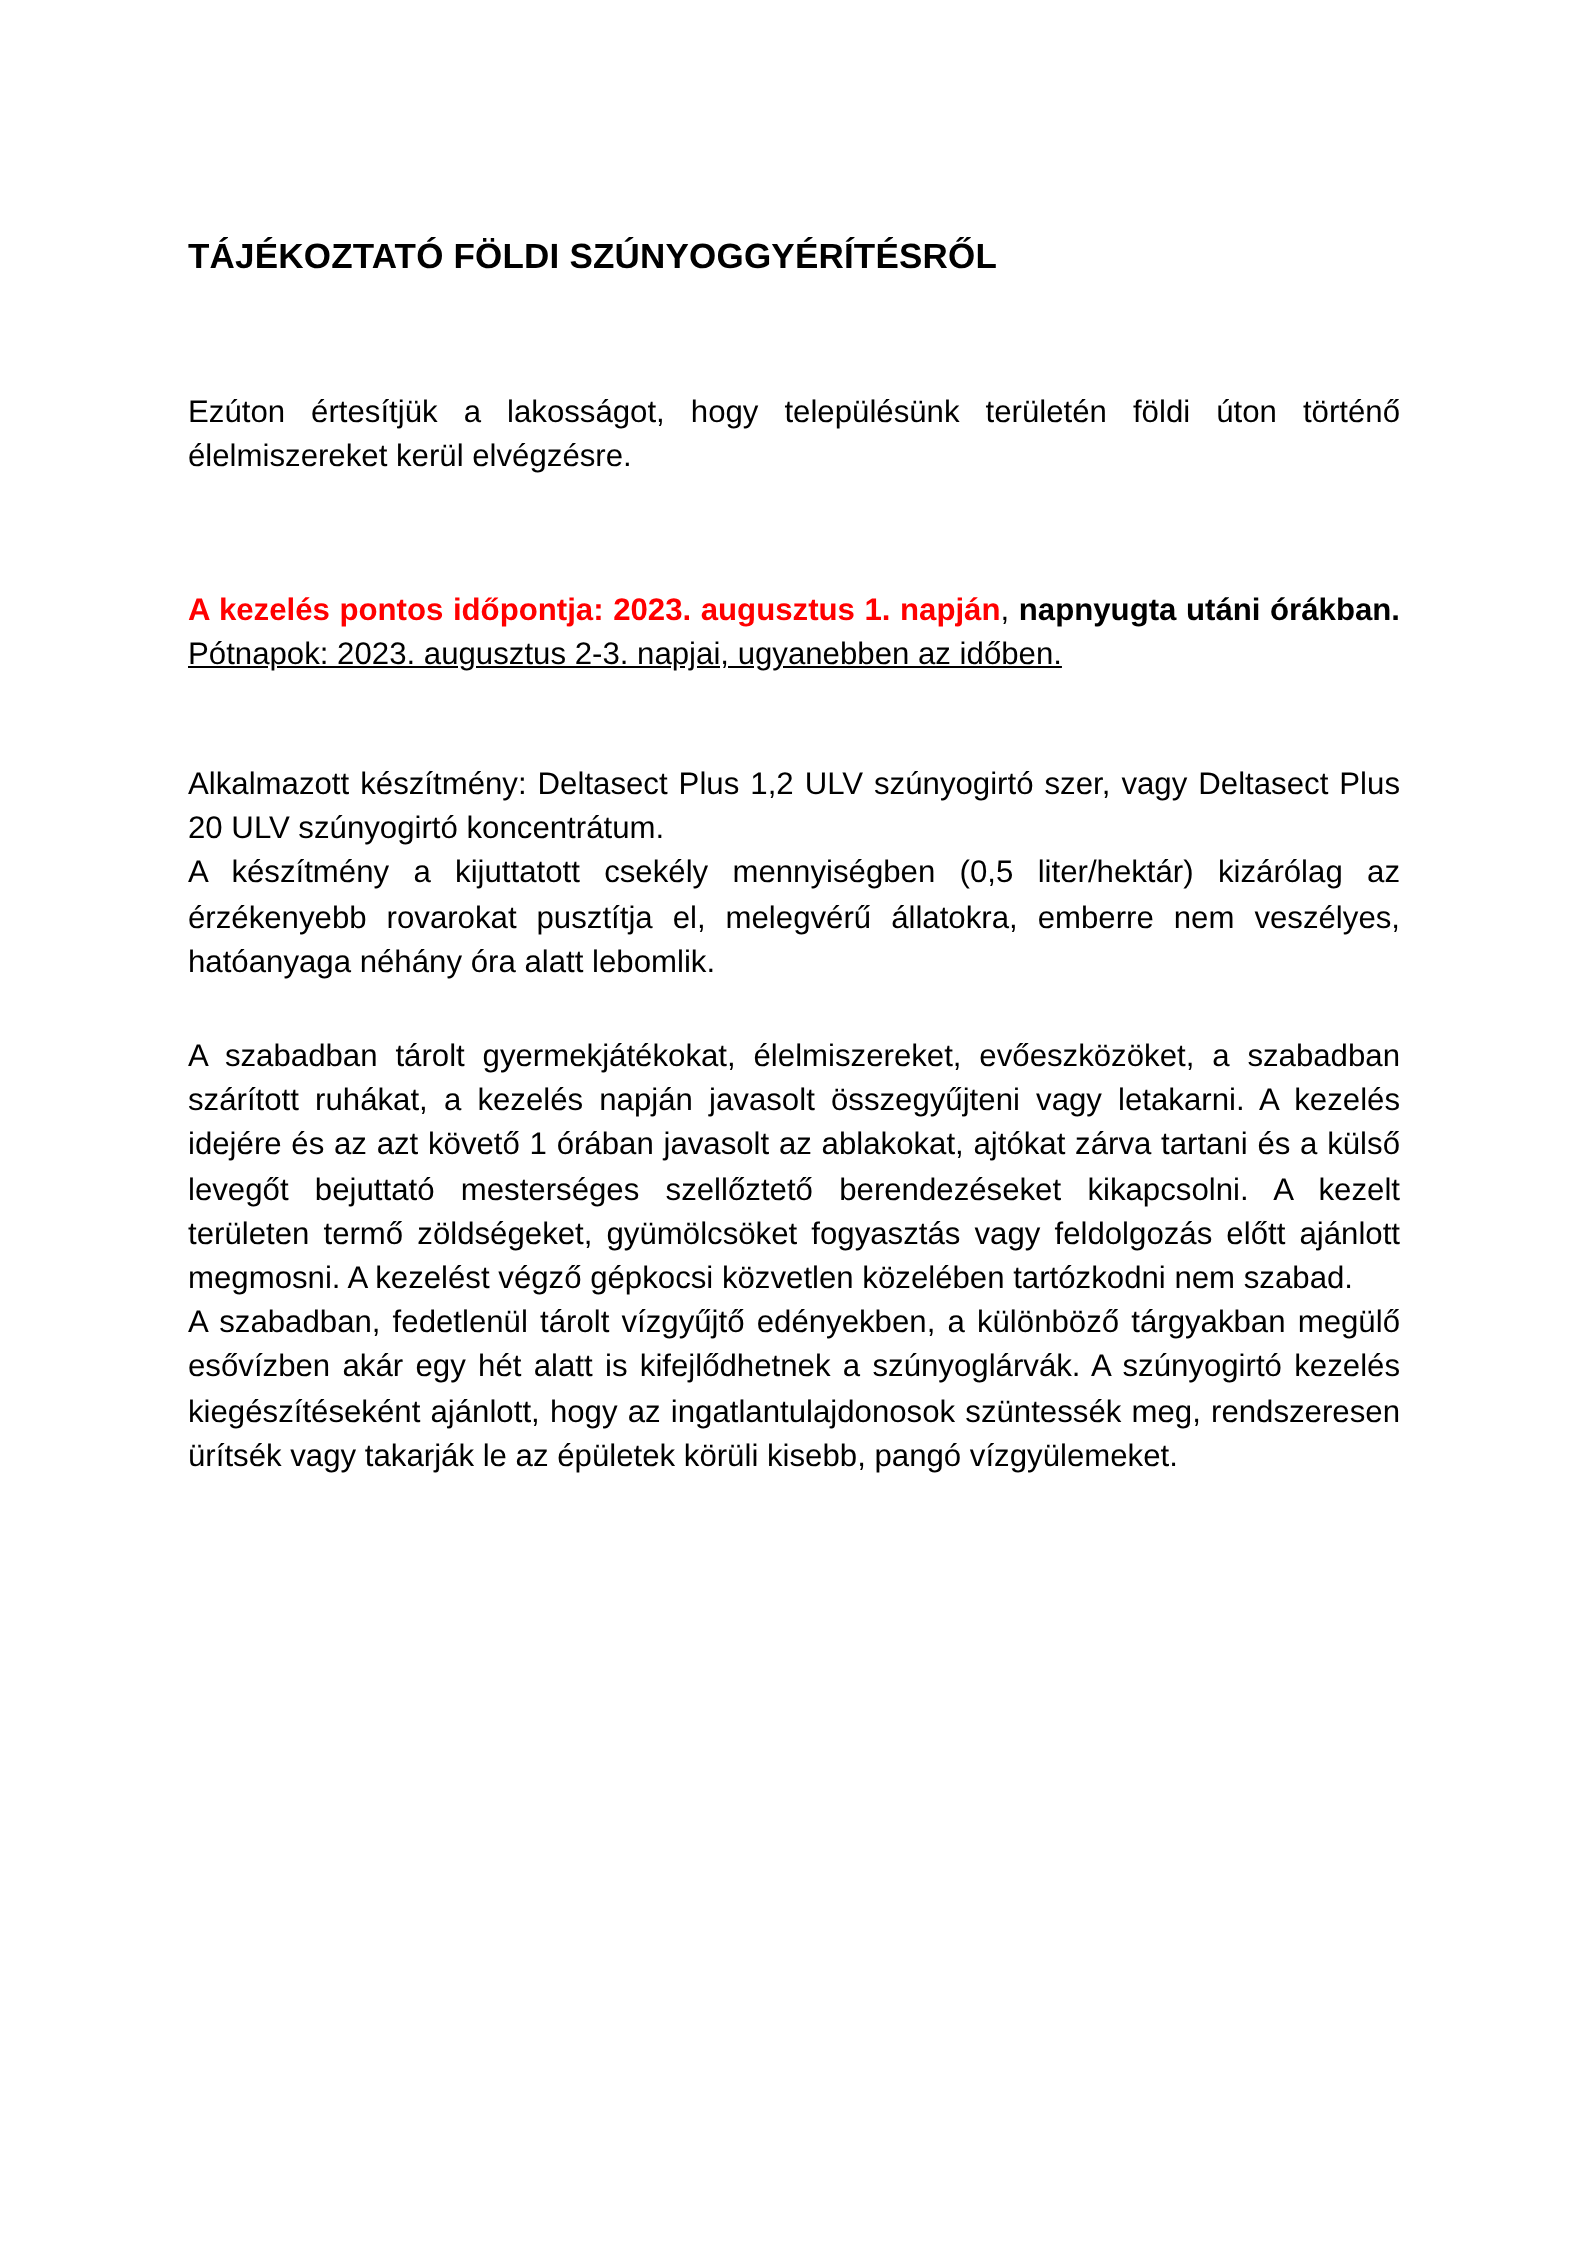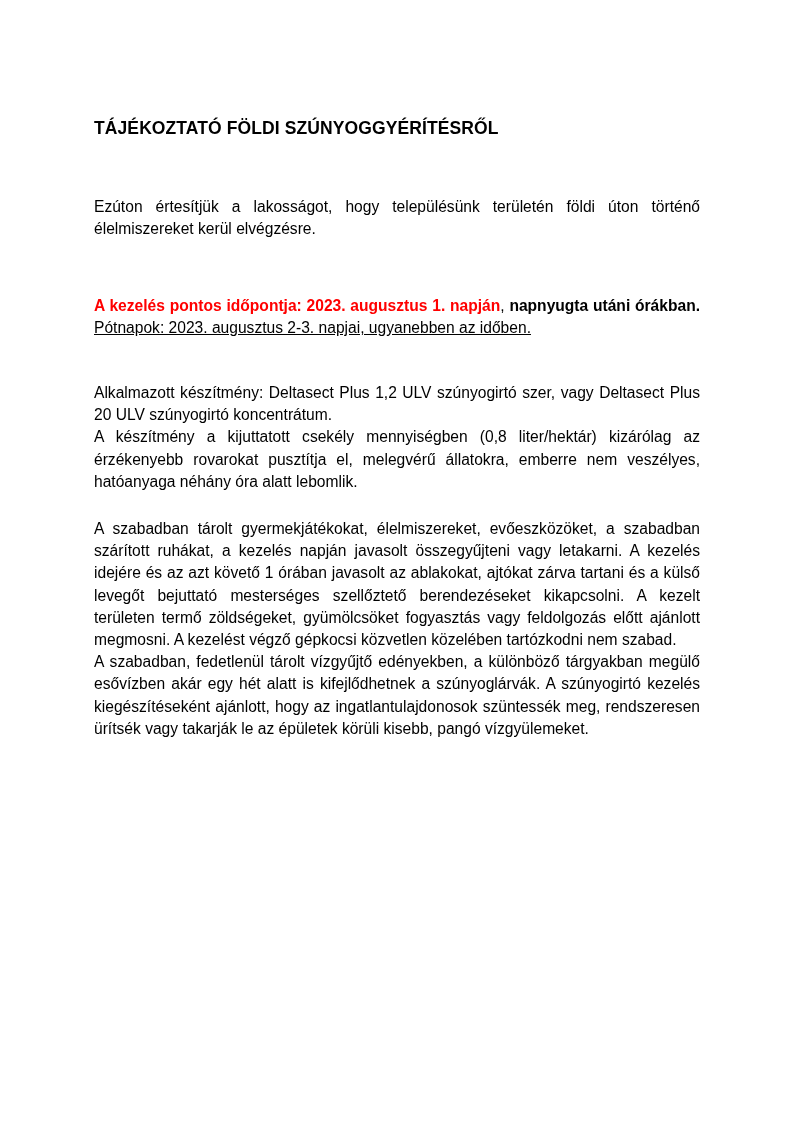--- a/index.html
+++ b/index.html
@@ -24,20 +24,20 @@
   <div class="para" style="top:196px;">
     <p>Ezúton értesítjük a lakosságot, hogy településünk területén földi úton történő élelmiszereket kerül elvégzésre.</p>
   </div>
 
   <div class="para" style="top:266px;margin-top:29px;">
     <p><span class="red">A kezelés pontos időpontja: 2023. augusztus 1. napján</span><span>,</span><span class="bold"> napnyugta utáni órákban.</span><span> </span><span class="u">Pótnapok: 2023. augusztus 2-3. napjai, ugyanebben az időben.</span></p>
   </div>
 
   <div class="para" style="top:358px;margin-top:24px;">
     <p>Alkalmazott készítmény: Deltasect Plus 1,2 ULV szúnyogirtó szer, vagy Deltasect Plus 20 ULV szúnyogirtó koncentrátum.</p>
-    <p>A készítmény a kijuttatott csekély mennyiségben (0,8 liter/hektár) kizárólag az érzékenyebb rovarokat pusztítja el, melegvérű állatokra, emberre nem veszélyes, hatóanyaga néhány óra alatt lebomlik.</p>
+    <p>A készítmény a kijuttatott csekély mennyiségben (0,5 liter/hektár) kizárólag az érzékenyebb rovarokat pusztítja el, melegvérű állatokra, emberre nem veszélyes, hatóanyaga néhány óra alatt lebomlik.</p>
   </div>
 
   <div class="para" style="top:518px;">
     <p>A szabadban tárolt gyermekjátékokat, élelmiszereket, evőeszközöket, a szabadban szárított ruhákat, a kezelés napján javasolt összegyűjteni vagy letakarni. A kezelés idejére és az azt követő 1 órában javasolt az ablakokat, ajtókat zárva tartani és a külső levegőt bejuttató mesterséges szellőztető berendezéseket kikapcsolni. A kezelt területen termő zöldségeket, gyümölcsöket fogyasztás vagy feldolgozás előtt ajánlott megmosni. A kezelést végző gépkocsi közvetlen közelében tartózkodni nem szabad.</p>
     <p>A szabadban, fedetlenül tárolt vízgyűjtő edényekben, a különböző tárgyakban megülő esővízben akár egy hét alatt is kifejlődhetnek a szúnyoglárvák. A szúnyogirtó kezelés kiegészítéseként ajánlott, hogy az ingatlantulajdonosok szüntessék meg, rendszeresen ürítsék vagy takarják le az épületek körüli kisebb, pangó vízgyülemeket.</p>
   </div>
 </div>
 
 </body></html>

